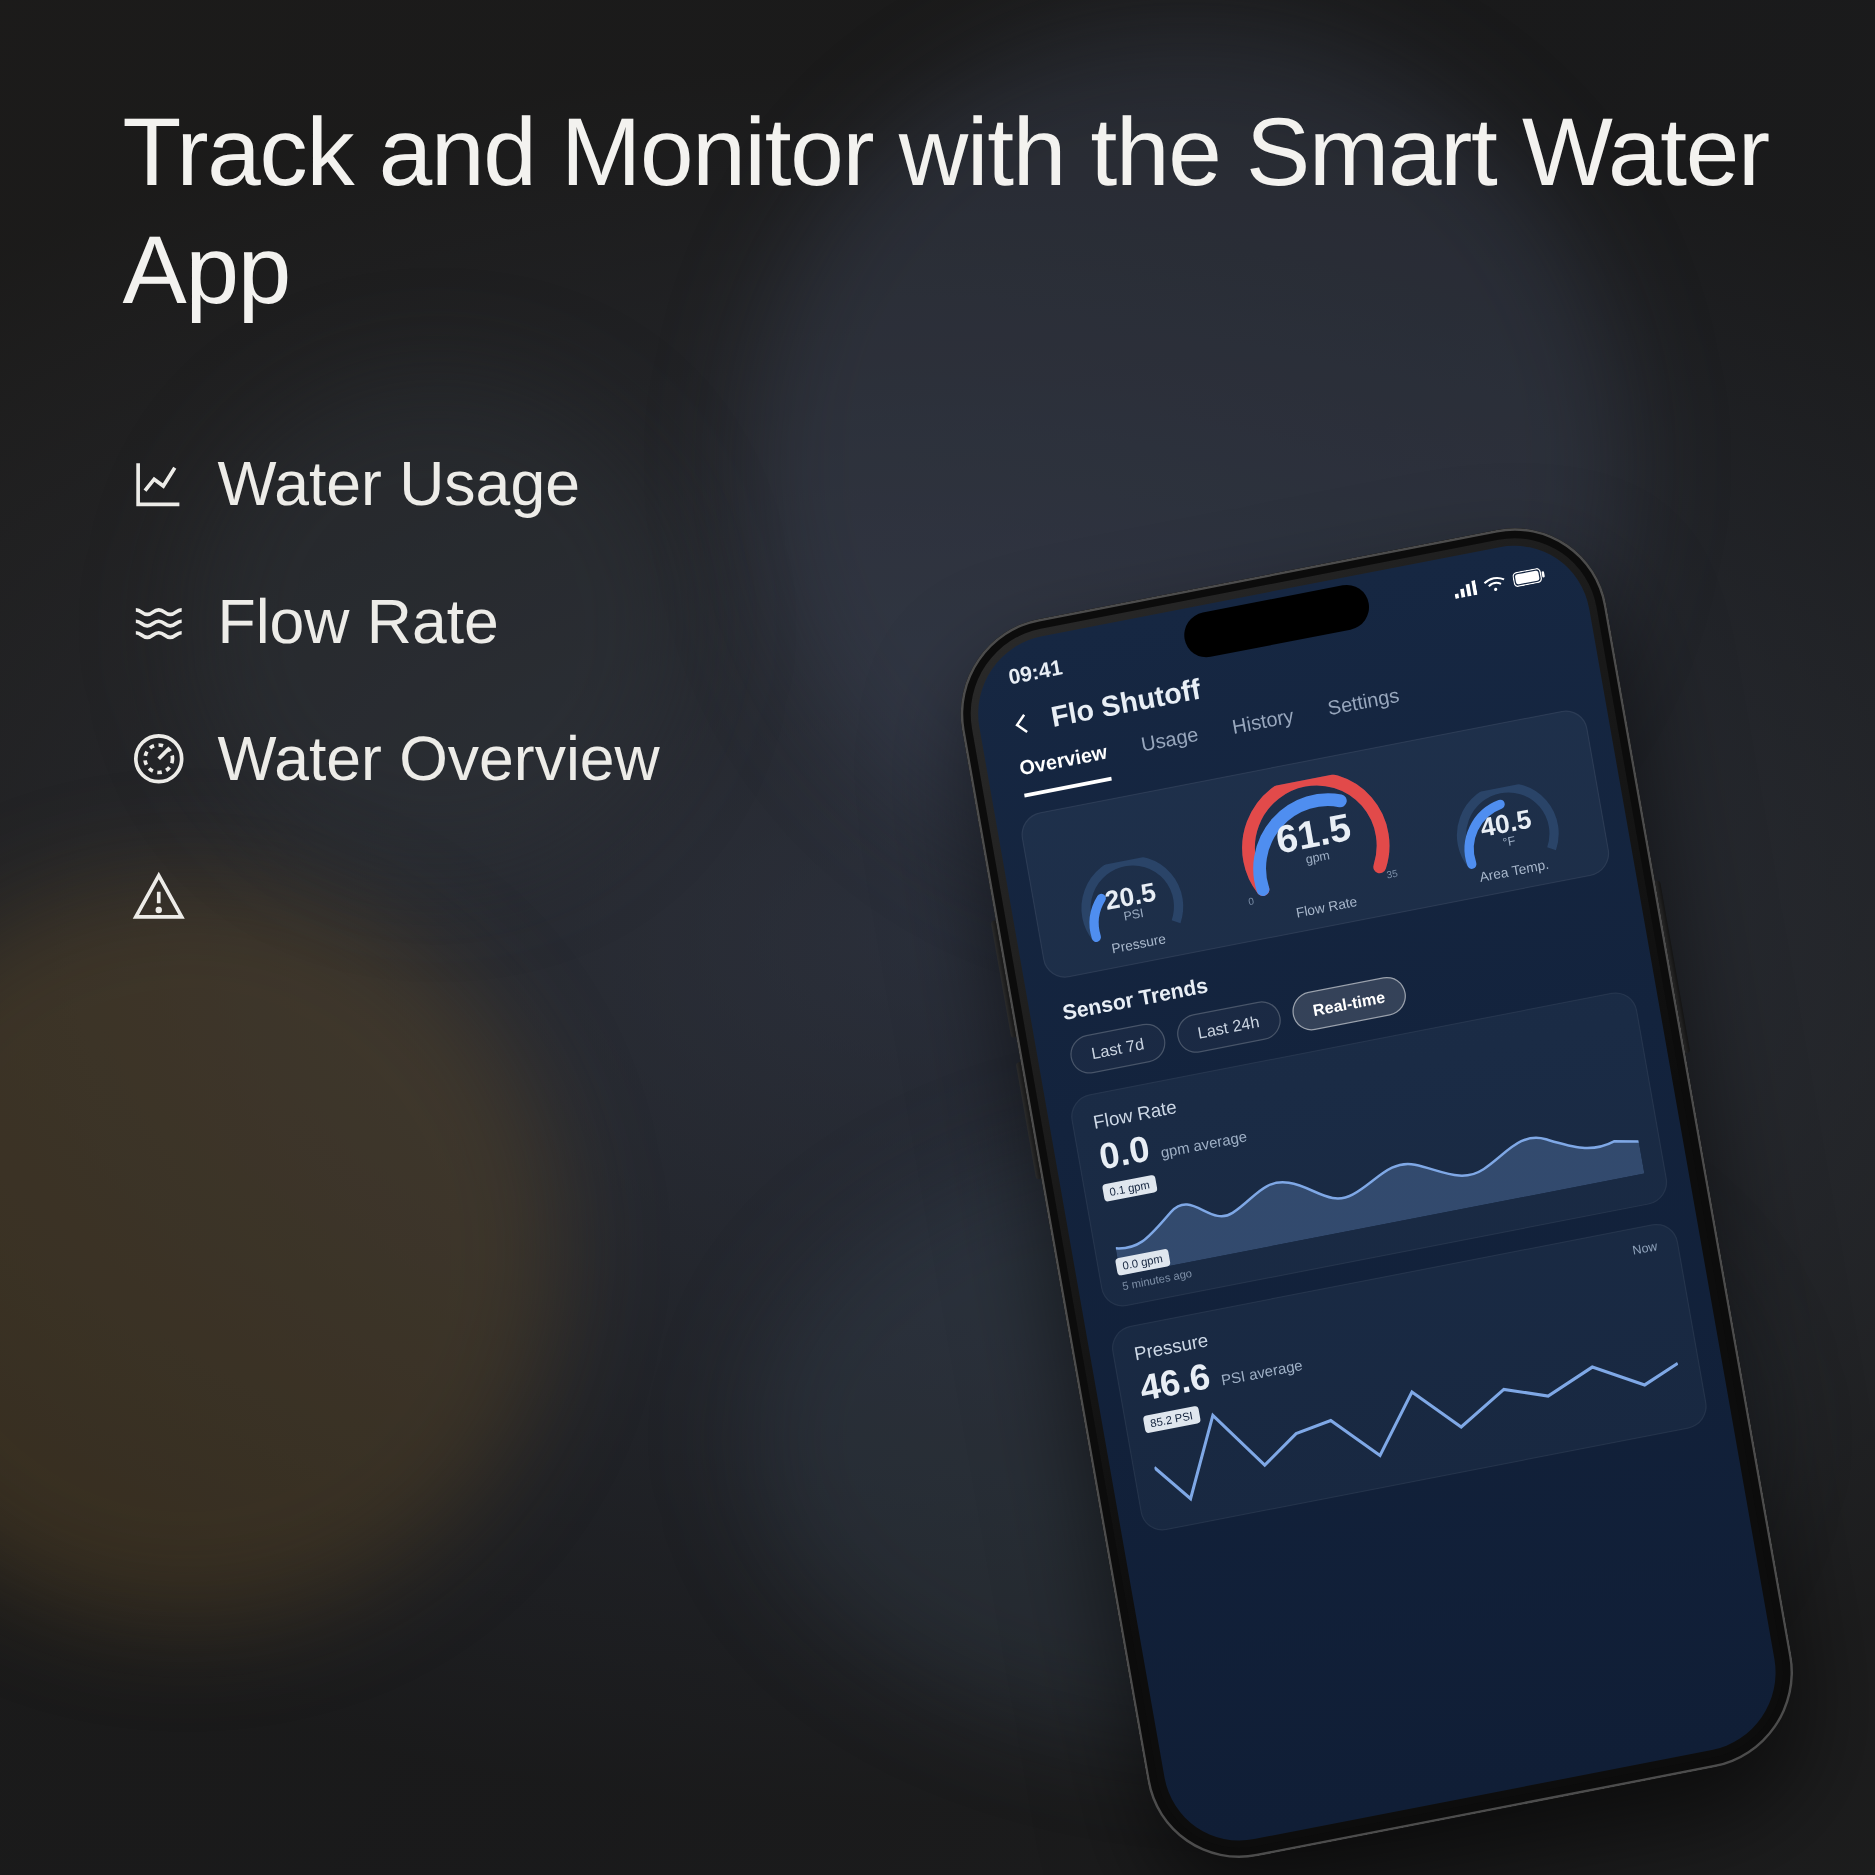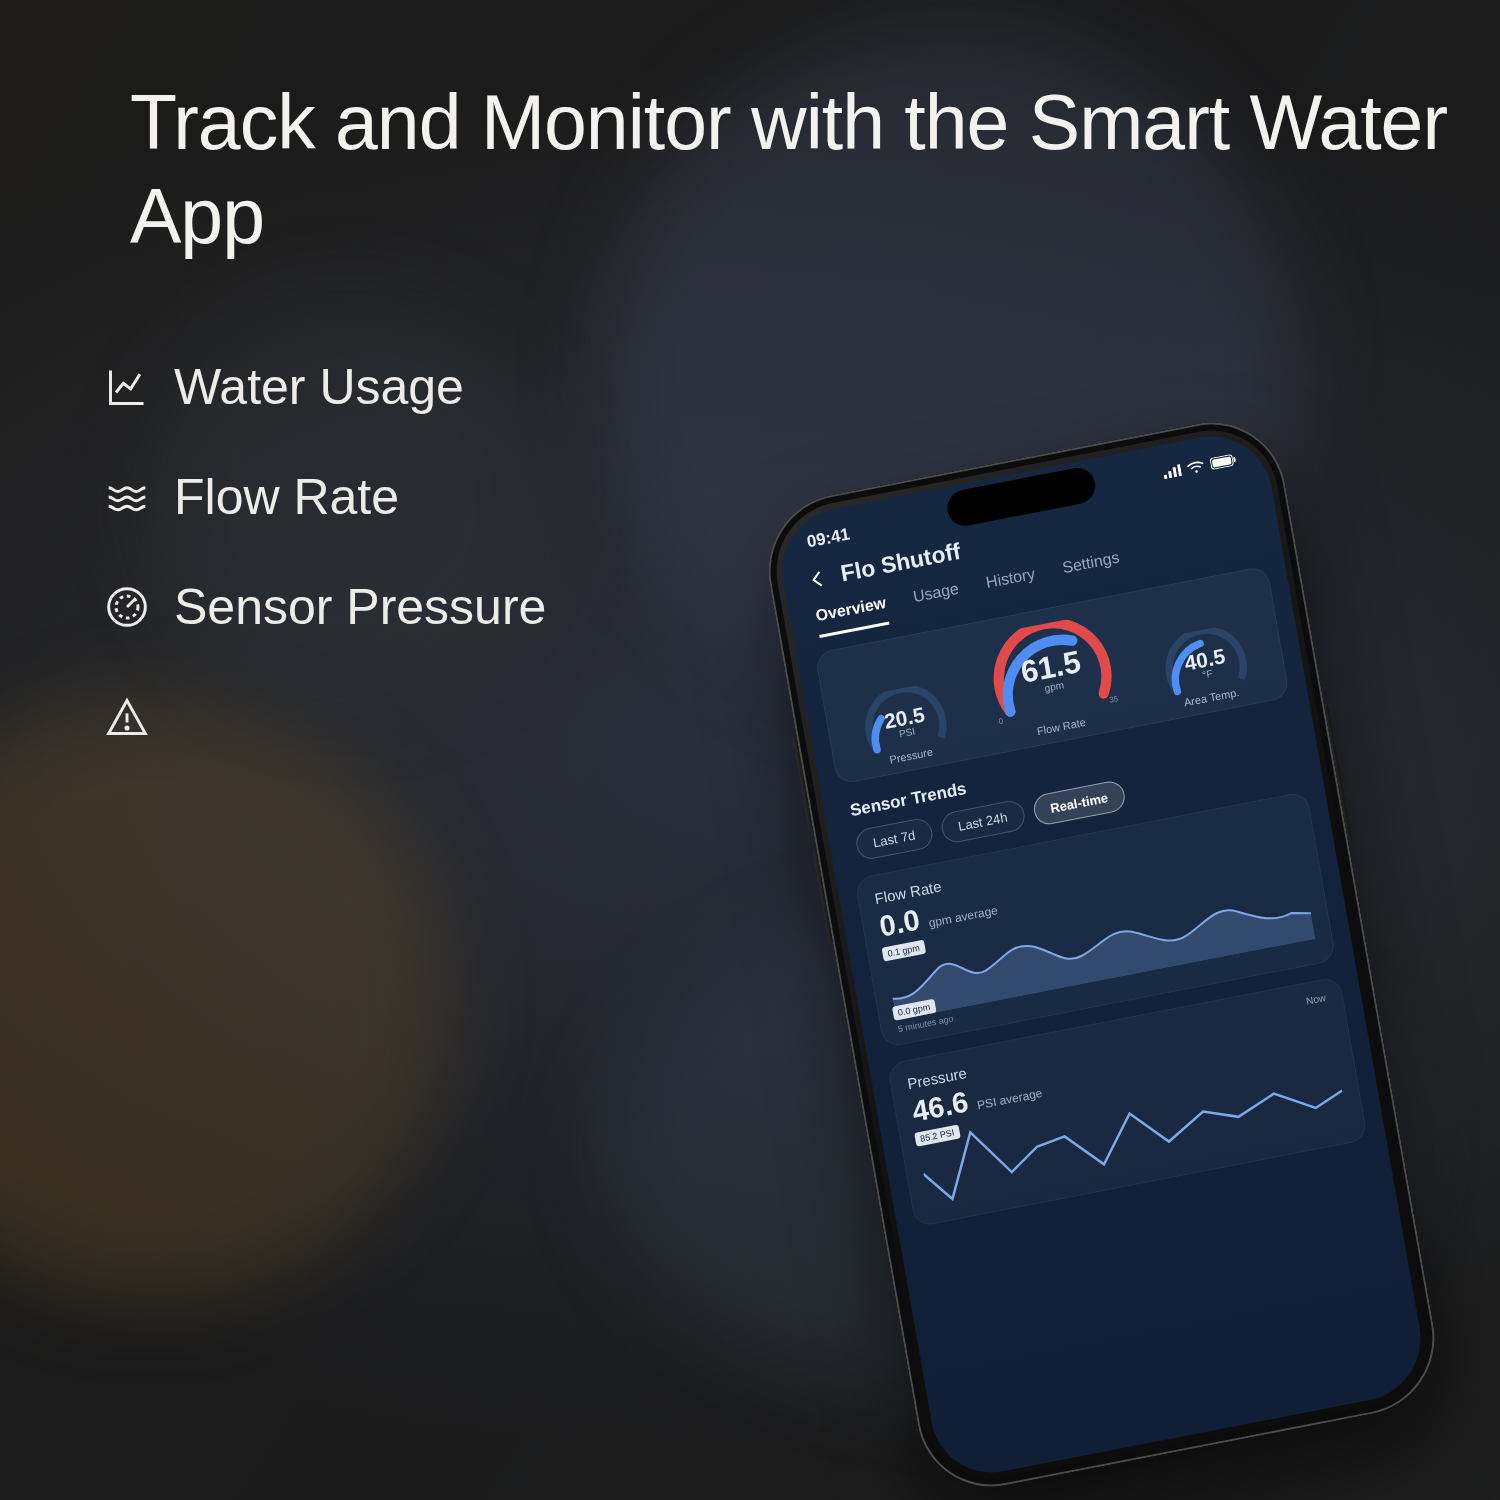--- a/index.html
+++ b/index.html
@@ -6,21 +6,21 @@
   .stage{position:relative;width:1500px;height:1500px;background:
     radial-gradient(1200px 700px at 50% 50%, rgba(60,70,90,0.40), rgba(25,25,25,0.85)),
     linear-gradient(120deg,#2b2620 0%,#1d1f26 55%,#333538 100%);
     }
   .blur-circle{position:absolute;border-radius:50%;filter:blur(40px);}
   .c1{width:700px;height:700px;left:600px;top:20px;background:rgba(80,90,120,0.25);}
   .c2{width:600px;height:600px;left:-150px;top:700px;background:rgba(120,90,40,0.30);}
   .c3{width:800px;height:500px;left:600px;top:900px;background:rgba(70,90,110,0.20);}
   .c4{width:400px;height:400px;left:150px;top:300px;background:rgba(50,55,60,0.35);}
 
-  .headline{position:absolute;left:98px;top:76px;color:#f3f2ef;font-size:77px;font-weight:300;letter-spacing:-1px;line-height:1.22;margin-left:32px;}
+  .headline{position:absolute;left:98px;top:76px;color:#f3f2ef;font-size:77px;font-weight:300;letter-spacing:-1px;line-height:1.22;}
   .bullets{position:absolute;left:98px;top:332px;color:#edece8;font-size:50px;font-weight:300;}
   .bullets .row{display:flex;align-items:center;height:110px;text-align:center;}
   .bullets .ic{width:58px;display:flex;justify-content:center;align-items:center;}
   .bullets .lab{margin-left:18px;}
   .bullets svg{stroke:#edece8;}
 
   
   .phone{position:absolute;left:839px;top:452px;width:525px;height:1005px;transform:rotate(-11deg) skewX(-1deg);transform-origin:center;}
   .phone-body{position:absolute;inset:0;border-radius:76px;background:linear-gradient(145deg,#2a2a2a 0%,#0d0d0d 60%);box-shadow:0 40px 80px rgba(0,0,0,0.55),inset 0 0 0 2px #4c4c4c,inset 0 0 0 8px #0c0c0c;}
   .btn{position:absolute;background:linear-gradient(90deg,#3a3a3a,#1b1b1b);border-radius:3px;}
@@ -91,21 +91,21 @@
       <span class="lab">Flow Rate</span>
     </div>
     <div class="row">
       <span class="ic">
         <svg width="44" height="44" viewBox="0 0 24 24" fill="none" stroke-width="1.6">
             <circle cx="12" cy="12" r="10"></circle>
             <circle cx="12" cy="12" r="6" stroke-dasharray="2 2"></circle>
             <path d="M12 12l4-4"></path>
           </svg>
       </span>
-      <span class="lab">Sensor Pressure</span>
+      <span class="lab">Water Overview</span>
     </div>
     <div class="row">
       <span class="ic">
         <svg width="44" height="44" viewBox="0 0 24 24" fill="none" stroke-width="1.6">
             <path d="M12 3 2 21h20L12 3z"></path>
             <path d="M12 10v5"></path>
             <circle cx="12" cy="18" r="0.6" fill="#edece8"></circle>
           </svg>
       </span>
     </div>

